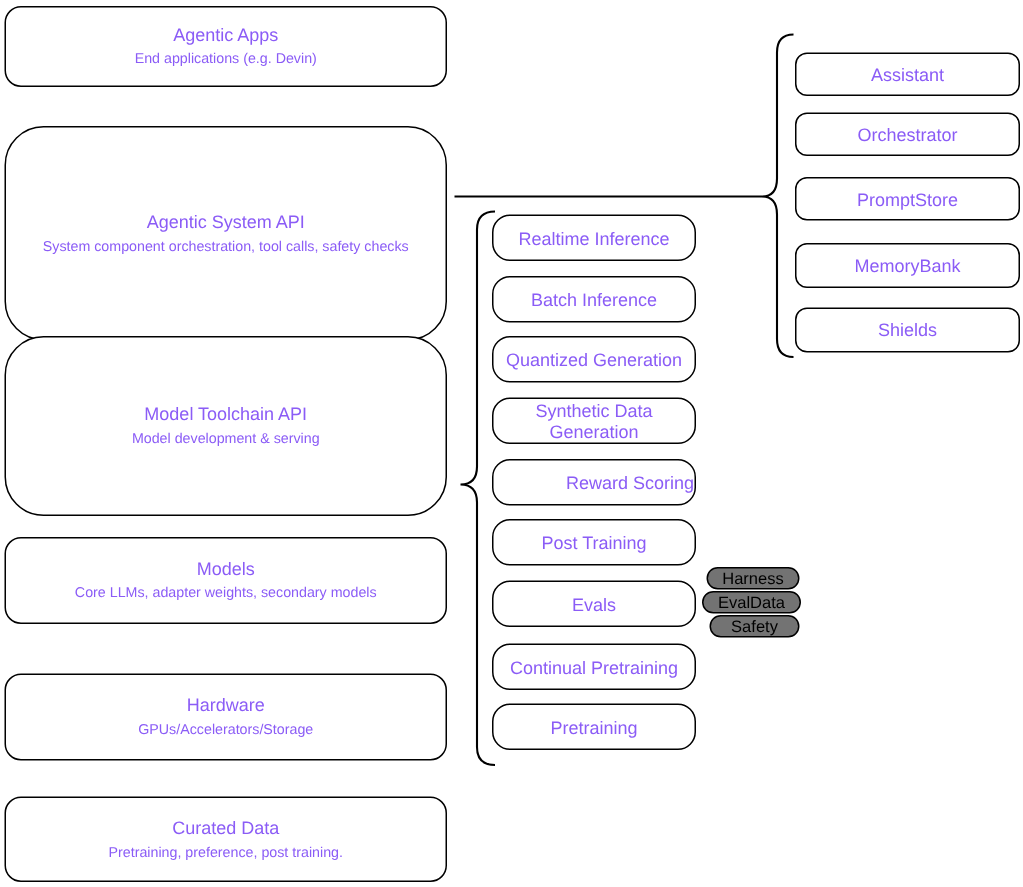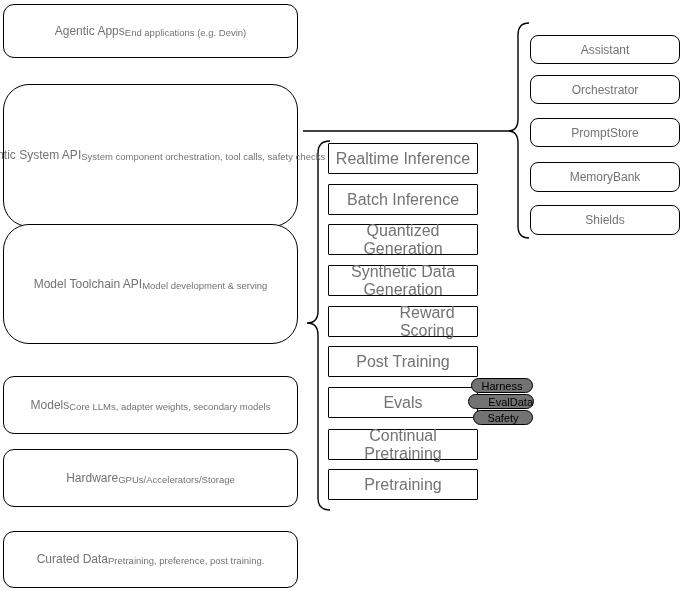--- a/index.html
+++ b/index.html
@@ -14,44 +14,44 @@
     height: 591px;
     background: #ffffff;
     overflow: hidden;
   }
   .box {
     position: absolute;
     box-sizing: border-box;
     background: #ffffff;
     border: 1.4px solid #000000;
     display: flex;
-    align-items: center;
+    flex-direction: column;
     justify-content: center;
     text-align: center;
-    color: #737373;
+    color: #8b5cf6;
   }
   .box .title {
     font-size: 12px;
     line-height: 15px;
     white-space: nowrap;
   }
   .box .subtitle {
     font-size: 9.5px;
     line-height: 13px;
     margin-top: 2px;
     white-space: nowrap;
   }
   .left-box   { left: 3px; width: 295px; border-radius: 11px; }
   .left-box.tall { border-radius: 26px; }
   .mid-box {
     left: 328px;
-    width: 150px;
+    width: 136px;
     height: 31px;
-    border-radius: 1px;
-    font-size: 16px;
+    border-radius: 12px;
+    font-size: 12px;
   }
   .right-box {
     left: 530px;
     width: 150px;
     border-radius: 8px;
     font-size: 12px;
   }
   .pill {
     position: absolute;
     box-sizing: border-box;
@@ -95,21 +95,21 @@
   <div class="box left-box tall" style="top:84px;height:143px;">
     <div class="title">Agentic System API</div>
     <div class="subtitle">System component orchestration, tool calls, safety checks</div>
   </div>
 
   <div class="box left-box tall" style="top:224px;height:120px;">
     <div class="title">Model Toolchain API</div>
     <div class="subtitle">Model development &amp; serving</div>
   </div>
 
-  <div class="box left-box" style="top:376px;height:58px;">
+  <div class="box left-box" style="top:358px;height:58px;">
     <div class="title">Models</div>
     <div class="subtitle">Core LLMs, adapter weights, secondary models</div>
   </div>
 
   <div class="box left-box" style="top:449px;height:58px;">
     <div class="title">Hardware</div>
     <div class="subtitle">GPUs/Accelerators/Storage</div>
   </div>
 
   <div class="box left-box" style="top:531px;height:57px;">
@@ -141,21 +141,21 @@
   <div class="box mid-box" style="top:429px;">
     <span>Continual Pretraining</span>
   </div>
   <div class="box mid-box" style="top:469px;">
     <span>Pretraining</span>
   </div>
 
   <div class="pill" style="left:471px;top:378px;width:62px;height:15px;">
     <span>Harness</span>
   </div>
-  <div class="pill" style="left:468px;top:394px;width:66px;height:15px;justify-content:flex-end;">
+  <div class="pill" style="left:468px;top:394px;width:66px;height:15px;">
     <span>EvalData</span>
   </div>
   <div class="pill" style="left:473px;top:410px;width:60px;height:15px;">
     <span>Safety</span>
   </div>
 
   <div class="box right-box" style="top:35px;height:29px;">
     <span>Assistant</span>
   </div>
   <div class="box right-box" style="top:75px;height:29px;">

